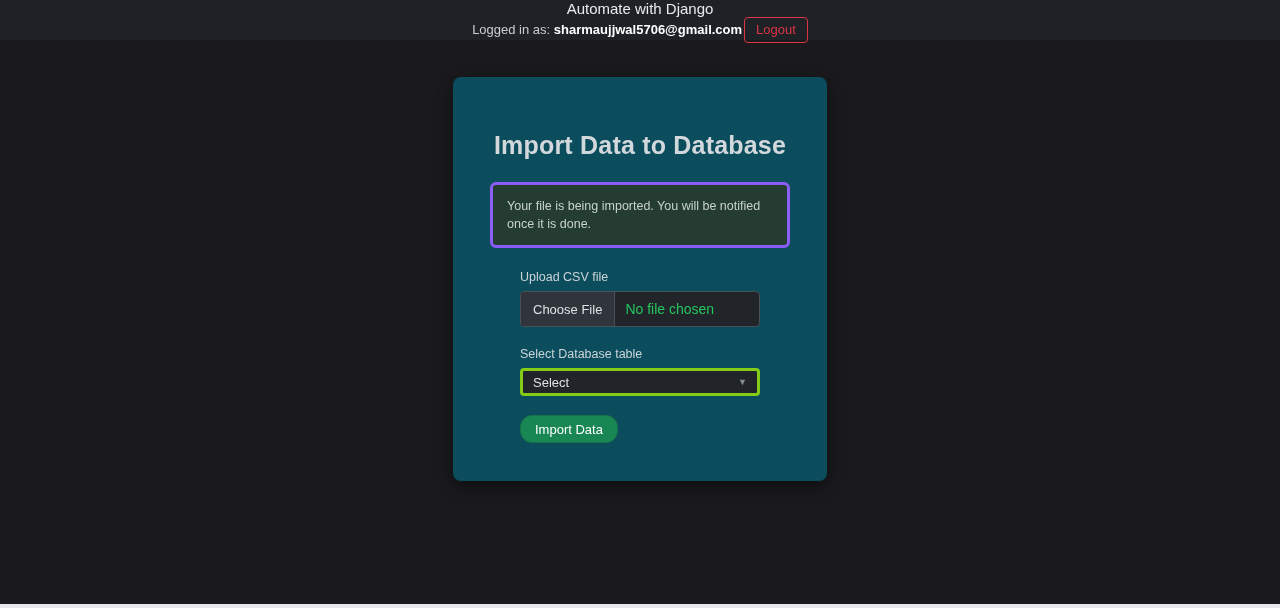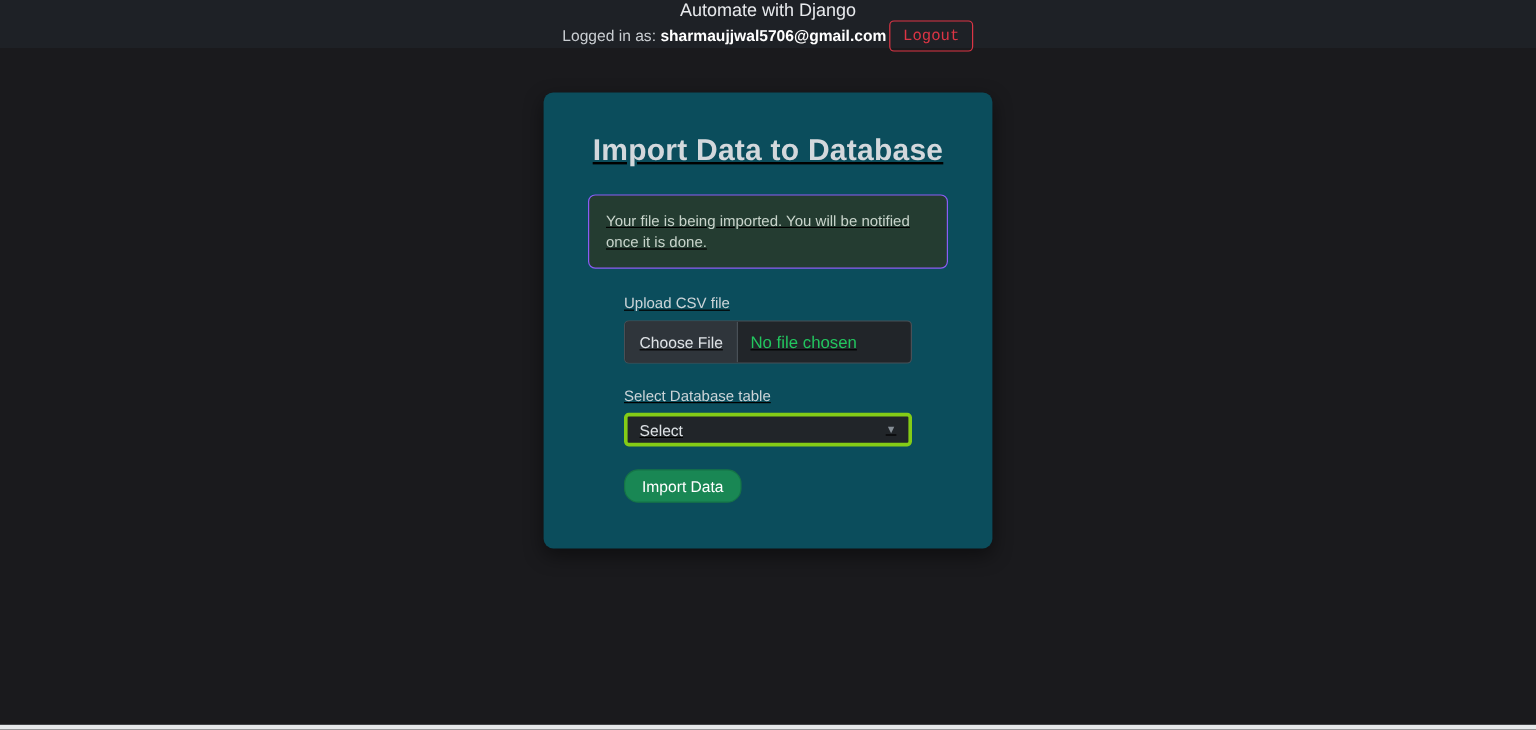--- a/index.html
+++ b/index.html
@@ -38,54 +38,53 @@
   }
   .logged-in strong {
     color: #ffffff;
     font-weight: 700;
   }
   .logout-btn {
     background: transparent;
     border: 1px solid #dc3545;
     color: #dc3545;
     font-size: 13px;
-    font-family: Liberation Mono, monospace;
+    font-family: Liberation Sans, sans-serif;
     padding: 4px 11px;
     border-radius: 4px;
     cursor: pointer;
     line-height: 1.2;
   }
 
   
   .main {
     display: flex;
     justify-content: center;
     padding-top: 37px;
   }
   .card {
     width: 374px;
     background: #0b4d5c;
     border-radius: 8px;
-    padding: 36px 37px 38px 37px;
+    padding: 56px 37px 38px 37px;
     box-shadow: 0 6px 16px rgba(0,0,0,0.45);
-    text-decoration: underline;
   }
   .card-title {
     text-align: center;
     color: #d3d8dc;
     font-size: 25px;
     font-weight: 600;
     letter-spacing: 0.2px;
     margin-bottom: 24px;
     line-height: 1;
   }
   .alert {
     width: 100%;
     background: #243c31;
-    border: 1px solid #8b5cf6;
+    border: 3px solid #8b5cf6;
     border-radius: 6px;
     padding: 12px 14px;
     color: #c8d4cb;
     font-size: 12.5px;
     line-height: 1.45;
   }
 
   .form-area {
     width: 240px;
     margin: 22px auto 0 auto;

